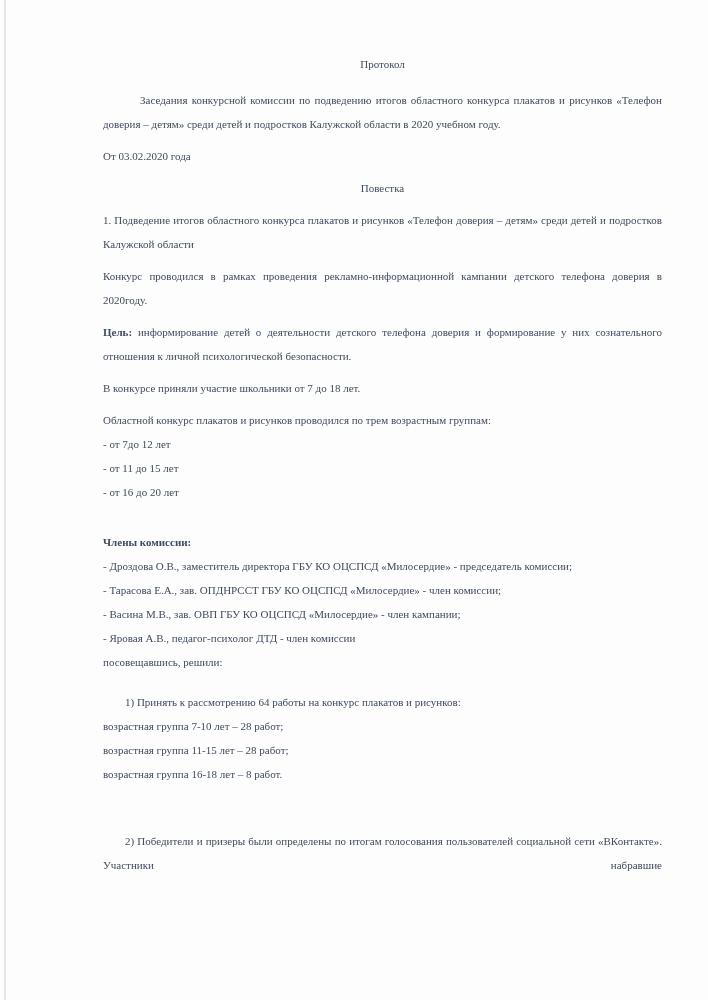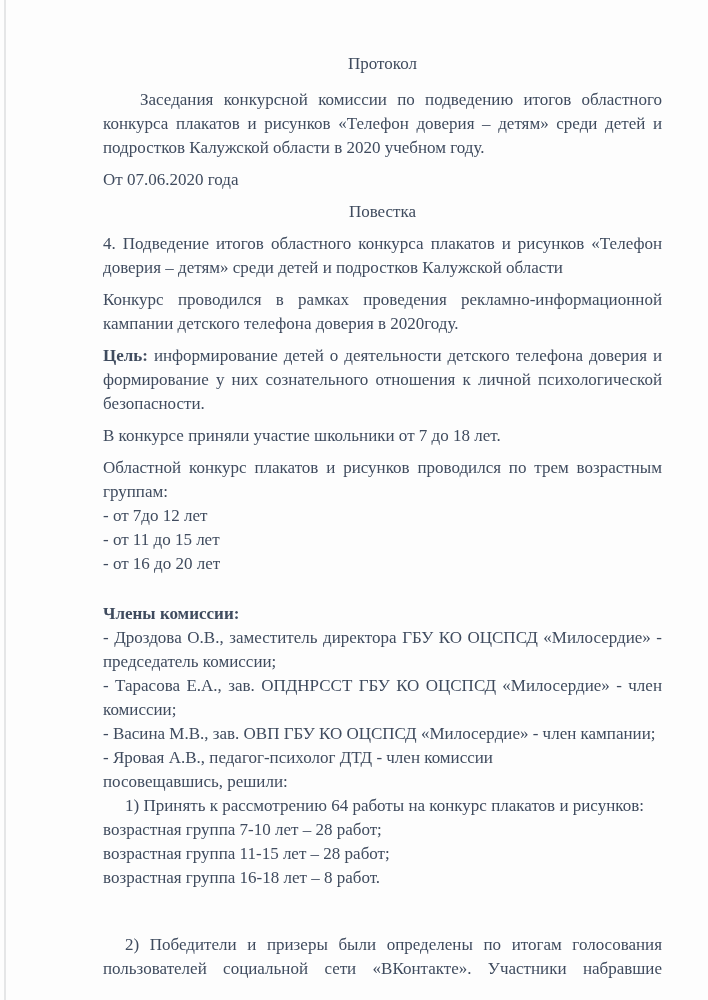--- a/index.html
+++ b/index.html
@@ -5,21 +5,21 @@
   * { box-sizing: border-box; }
   html, body { margin: 0; padding: 0; background: #ffffff; }
   .page {
     position: relative;
     width: 708px;
     height: 1000px;
     background: #fdfdfd;
     overflow: hidden;
     font-family: "Liberation Serif", "DejaVu Serif", serif;
     color: #3f4b5e;
-    font-size: 17px;
+    font-size: 11px;
     line-height: 24px;
   }
   .scan-edge {
     position: absolute;
     left: 4px; top: 0;
     width: 2px; height: 100%;
     background: rgba(120,125,135,0.18);
   }
   .content {
     position: absolute;
@@ -31,38 +31,38 @@
   .title { margin-bottom: 12px; }
   .para { text-align: justify; margin-bottom: 8px; }
   .nomargin { margin-bottom: 0; }
   .line { margin: 0; }
   .just { text-align: justify; }
   .just-all { text-align: justify; text-align-last: justify; margin-top: 43px; }
   .indent-lg { text-indent: 37px; }
   .indent-sm { text-indent: 22px; }
   .bold { font-weight: bold; }
   .commission-heading { margin-top: 26px; }
-  .decision-first { }
+  .decision-first { margin-top: 16px; }
 </style>
 </head>
 <body>
 
 <div class="page">
   <div class="scan-edge"></div>
   <div class="content">
 
     <p class="center title">Протокол</p>
 
     <p class="para indent-lg">Заседания конкурсной комиссии по подведению итогов областного конкурса плакатов и рисунков «Телефон доверия – детям» среди детей и подростков Калужской области в 2020 учебном году.</p>
 
-    <p class="para">От 07.06.2020 года</p>
+    <p class="para">От 03.02.2020 года</p>
 
     <p class="center">Повестка</p>
 
-    <p class="para">4. Подведение итогов областного конкурса плакатов и рисунков «Телефон доверия – детям» среди детей и подростков Калужской области</p>
+    <p class="para">1. Подведение итогов областного конкурса плакатов и рисунков «Телефон доверия – детям» среди детей и подростков Калужской области</p>
 
     <p class="para">Конкурс проводился в рамках проведения рекламно-информационной кампании детского телефона доверия в 2020году.</p>
 
     <p class="para"><span class="bold">Цель:</span> <span>информирование детей о деятельности детского телефона доверия и формирование у них сознательного отношения к личной психологической безопасности.</span></p>
 
     <p class="para">В конкурсе приняли участие школьники от 7 до 18 лет.</p>
 
     <p class="para nomargin">Областной конкурс плакатов и рисунков проводился по трем возрастным группам:</p>
 
     <div>

